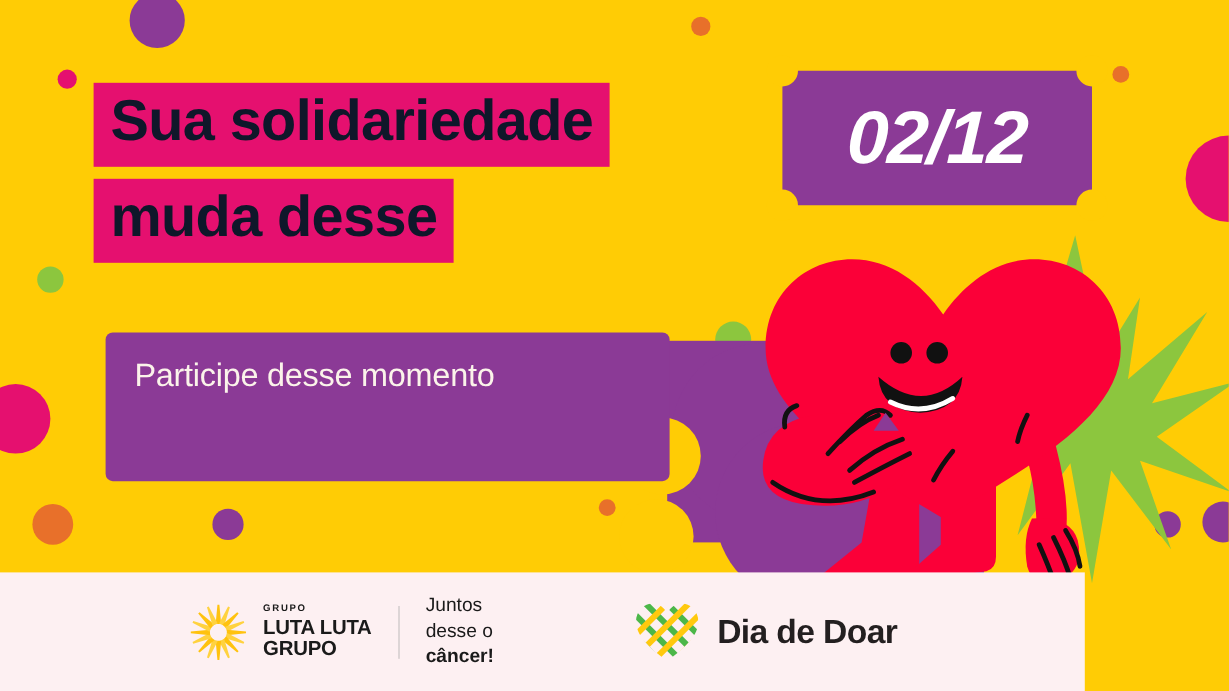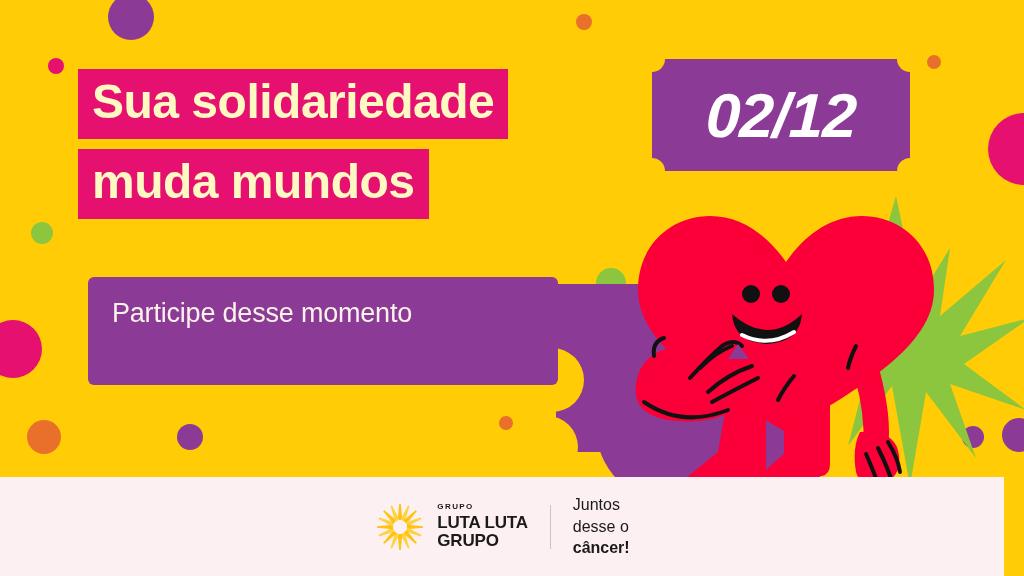--- a/index.html
+++ b/index.html
@@ -21,52 +21,52 @@
 
   
   .star { position:absolute; left:800px; top:196px; width:230px; height:290px; }
 
   
   .mascot { position:absolute; left:616px; top:196px; width:340px; height:300px; }
 
   
   .headline { position:absolute; left:78px; top:69px; }
   .hl-line {
-    display:block; background:#E5106F; color:#fef9c3;
+    display:block; background:#E5106F; color:#0f172a;
     font-size:48px; font-weight:bold; letter-spacing:-0.5px;
     line-height:1; padding:9px 14px 13px 14px; width:max-content;
     margin-bottom:10px;
   }
 
   
   .badge { position:absolute; left:652px; top:59px; width:258px; height:112px; }
   .badge-body { position:absolute; inset:0; background:#8B3A96; border-radius:10px; }
   .badge-n { position:absolute; width:26px; height:26px; background:#FFCC05; border-radius:50%; }
   .badge-n.tl { left:-13px; top:-13px; }
   .badge-n.tr { right:-13px; top:-13px; }
   .badge-n.bl { left:-13px; bottom:-13px; }
   .badge-n.br { right:-13px; bottom:-13px; }
   .badge-text {
     position:absolute; inset:0; display:flex; align-items:center; justify-content:center;
     color:#FFFFFF; font-size:62px; font-weight:bold; letter-spacing:-1px;
     font-style:italic; transform:skewX(-2deg);
   }
 
   
-  .sub { position:absolute; left:88px; top:277px; width:470px; height:108px; }
+  .sub { position:absolute; left:88px; top:277px; width:470px; height:124px; }
   .sub-body { position:absolute; inset:0; background:#8B3A96; border-radius:6px; }
   .sub-text {
     position:absolute; left:24px; top:19px; color:#FBF3EA;
     font-size:27px; line-height:1.33; letter-spacing:-0.2px;
   }
   .sub-text b { font-weight:bold; }
 
   
   .footer {
-    position:absolute; left:0; top:477px; width:1004px; height:99px;
+    position:absolute; left:0; top:477px; width:904px; height:99px;
     background:#FDF0F2; display:flex; align-items:center; justify-content:center; gap:116px;
   }
   .lpv { display:flex; align-items:center; gap:11px; }
   .lpv-words { color:#1A1A1A; }
   .lpv-grupo { font-size:8px; font-weight:bold; letter-spacing:1.4px; line-height:1; margin-bottom:3px; }
   .lpv-name { font-size:17px; font-weight:bold; line-height:1.04; letter-spacing:-0.2px; }
   .lpv-div { width:1px; height:44px; background:#C9C3C4; margin:0 11px; }
   .lpv-tag { font-size:16px; line-height:1.35; color:#1A1A1A; }
   .lpv-tag b { font-weight:bold; }
 
@@ -152,21 +152,21 @@
         <path d="M262 252 Q272 272 276 286"></path>
         <path d="M272 246 Q282 262 284 276"></path>
         <path d="M240 150 Q234 162 232 172"></path>
         <path d="M178 180 Q168 192 162 204"></path>
       </g>
     </svg>
   </div>
 
   <div class="headline">
     <span class="hl-line">Sua solidariedade</span>
-    <span class="hl-line">muda mundos</span>
+    <span class="hl-line">muda desse</span>
   </div>
 
   <div class="badge">
     <div class="badge-body"></div>
     <div class="badge-n tl"></div>
     <div class="badge-n tr"></div>
     <div class="badge-n bl"></div>
     <div class="badge-n br"></div>
     <div class="badge-text">02/12</div>
   </div>
@@ -207,15 +207,39 @@
         <div class="lpv-name">GRUPO</div>
       </div>
       <div class="lpv-div"></div>
       <div class="lpv-tag">
         <div>Juntos</div>
         <div>desse o</div>
         <b>câncer!</b>
       </div>
     </div>
 
+    <div class="ddd">
+      <svg width="56" height="52" viewBox="0 0 56 52" aria-hidden="true">
+        <defs>
+          <clipPath id="hclip">
+            <path d="M28 50 C 12 38 2 28 2 17 C 2 8 9 2 16 2 C 21 2 25 5 28 10 C 31 5 35 2 40 2 C 47 2 54 8 54 17 C 54 28 44 38 28 50 Z"></path>
+          </clipPath>
+        </defs>
+        <g clip-path="url(#hclip)">
+          <g stroke="#4CB749" stroke-width="5">
+            <line x1="-18" y1="10" x2="30" y2="58"></line>
+            <line x1="-6" y1="4" x2="42" y2="52"></line>
+            <line x1="6" y1="-2" x2="54" y2="46"></line>
+            <line x1="18" y1="-8" x2="66" y2="40"></line>
+          </g>
+          <g stroke="#FFC90E" stroke-width="5">
+            <line x1="74" y1="10" x2="26" y2="58"></line>
+            <line x1="62" y1="4" x2="14" y2="52"></line>
+            <line x1="50" y1="-2" x2="2" y2="46"></line>
+            <line x1="38" y1="-8" x2="-10" y2="40"></line>
+          </g>
+        </g>
+      </svg>
+      <div class="ddd-name">Dia de Doar</div>
+    </div>
 
   </div>
 </div>
 
 </body></html>

